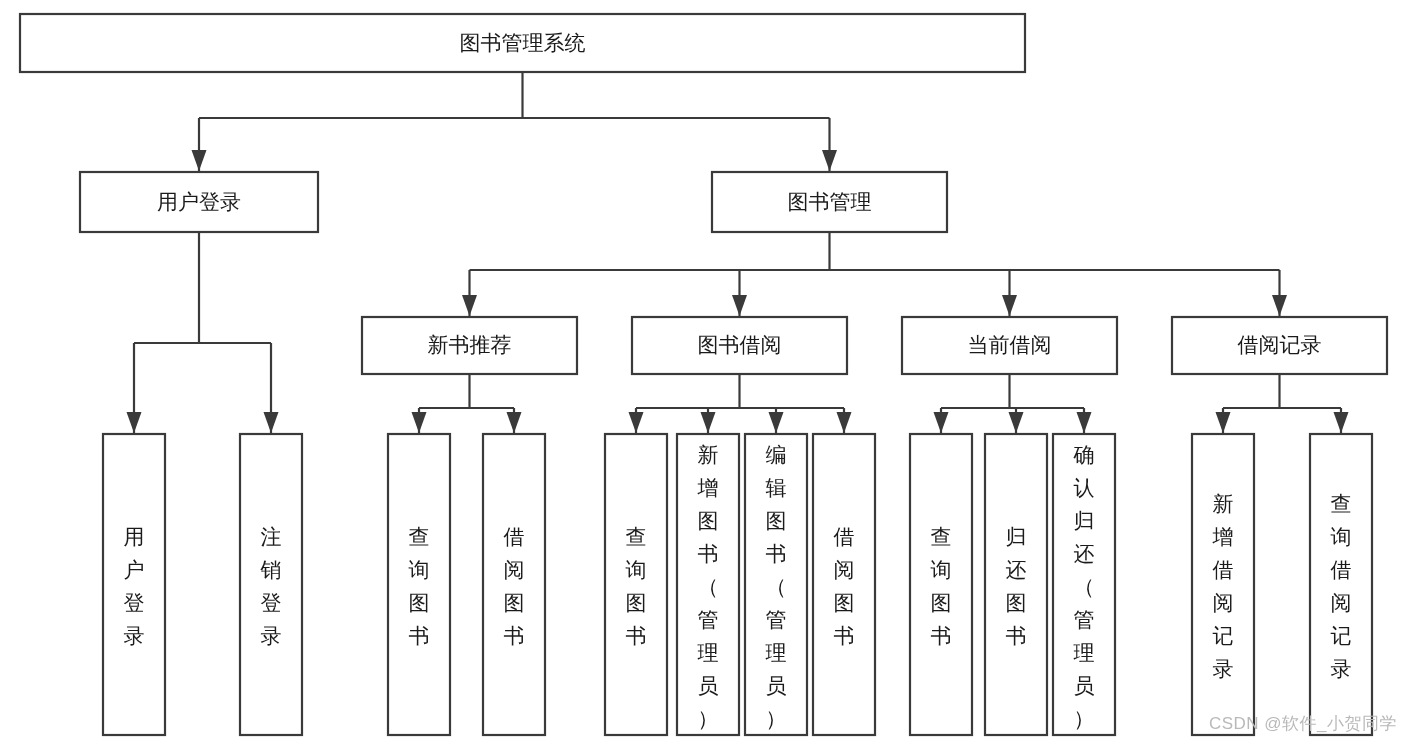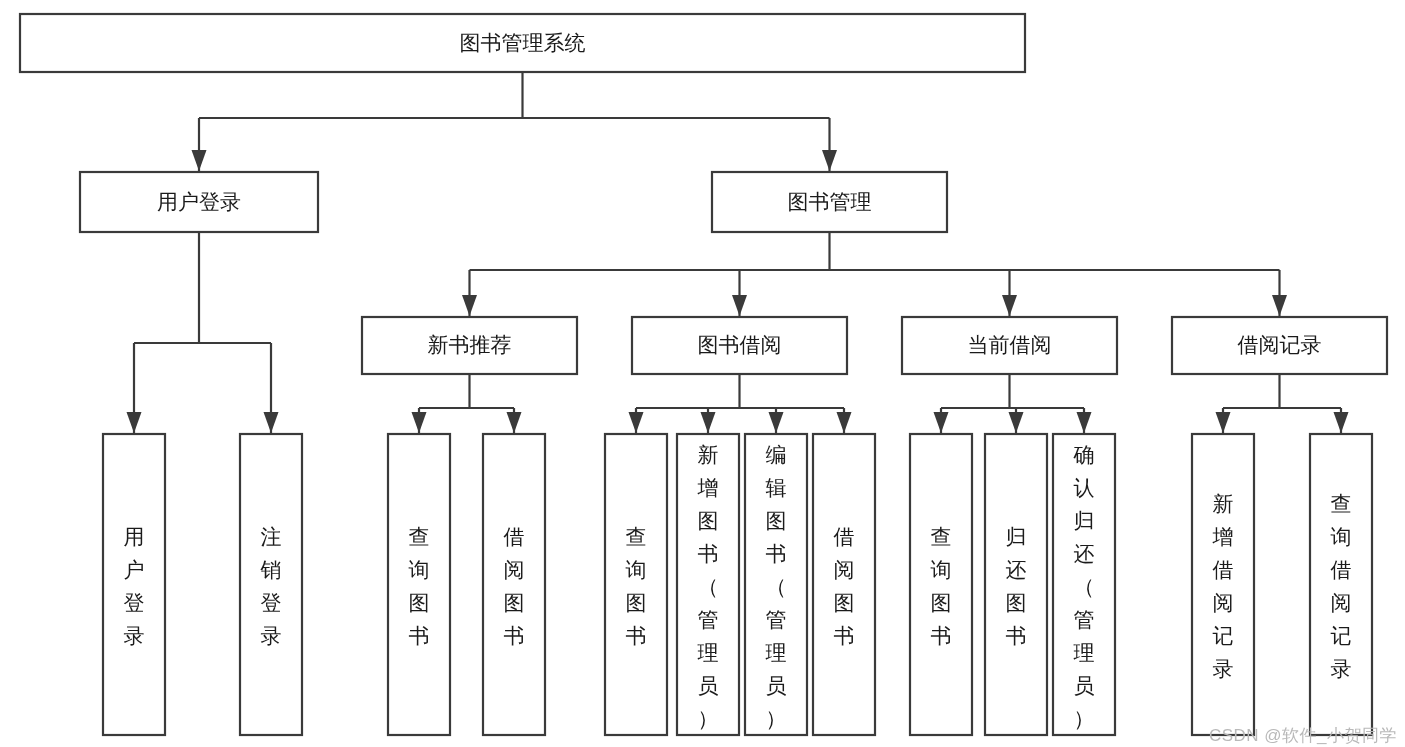--- a/index.html
+++ b/index.html
@@ -50,21 +50,21 @@
   }
   .leaf-label {
     fill: #1b1b1b;
     font-family: "Liberation Sans", "DejaVu Sans", sans-serif;
     font-size: 21px;
     text-anchor: middle;
   }
   .watermark {
     position: absolute;
     right: 8px;
-    bottom: 0;
+    bottom: 12px;
     color: #b9b9b9;
     font-size: 17px;
     font-family: "Liberation Sans", "DejaVu Sans", sans-serif;
     white-space: nowrap;
     letter-spacing: 0.5px;
   }
 </style>
 </head>
 <body>
 

